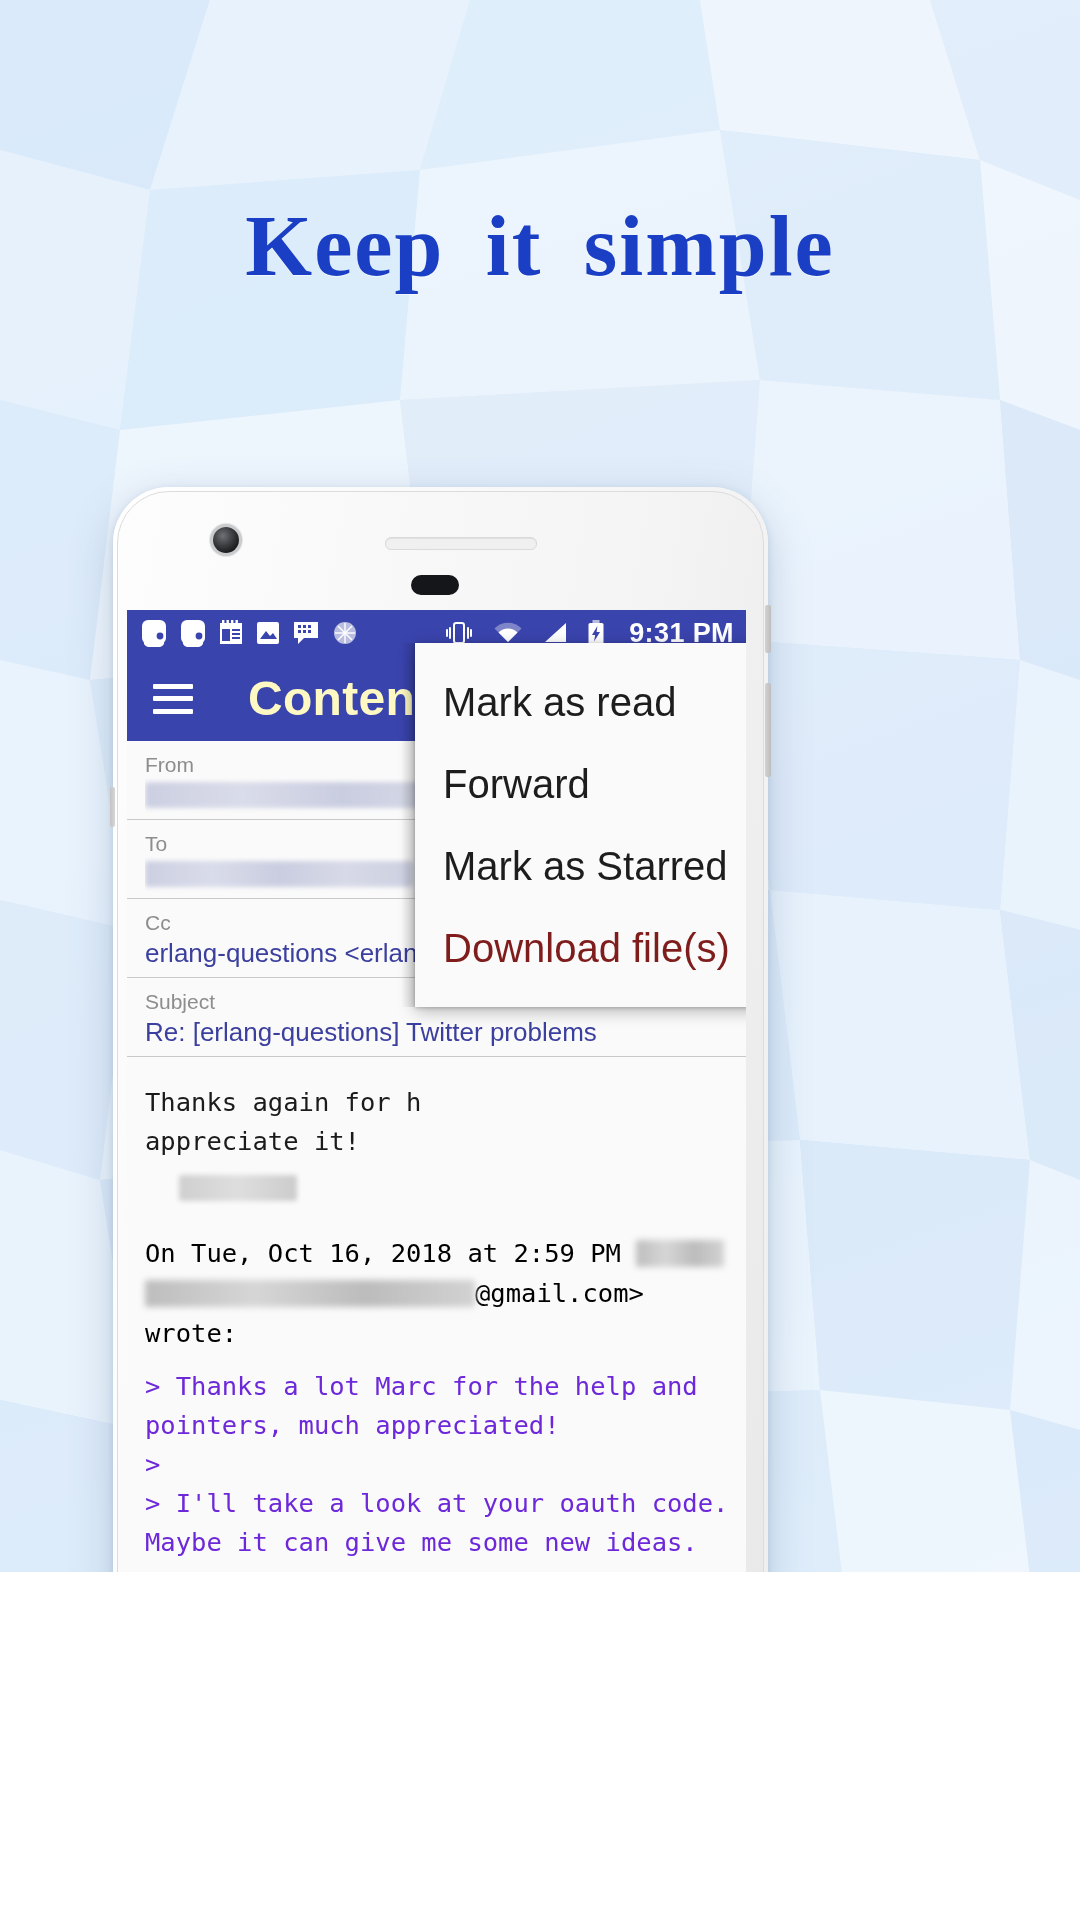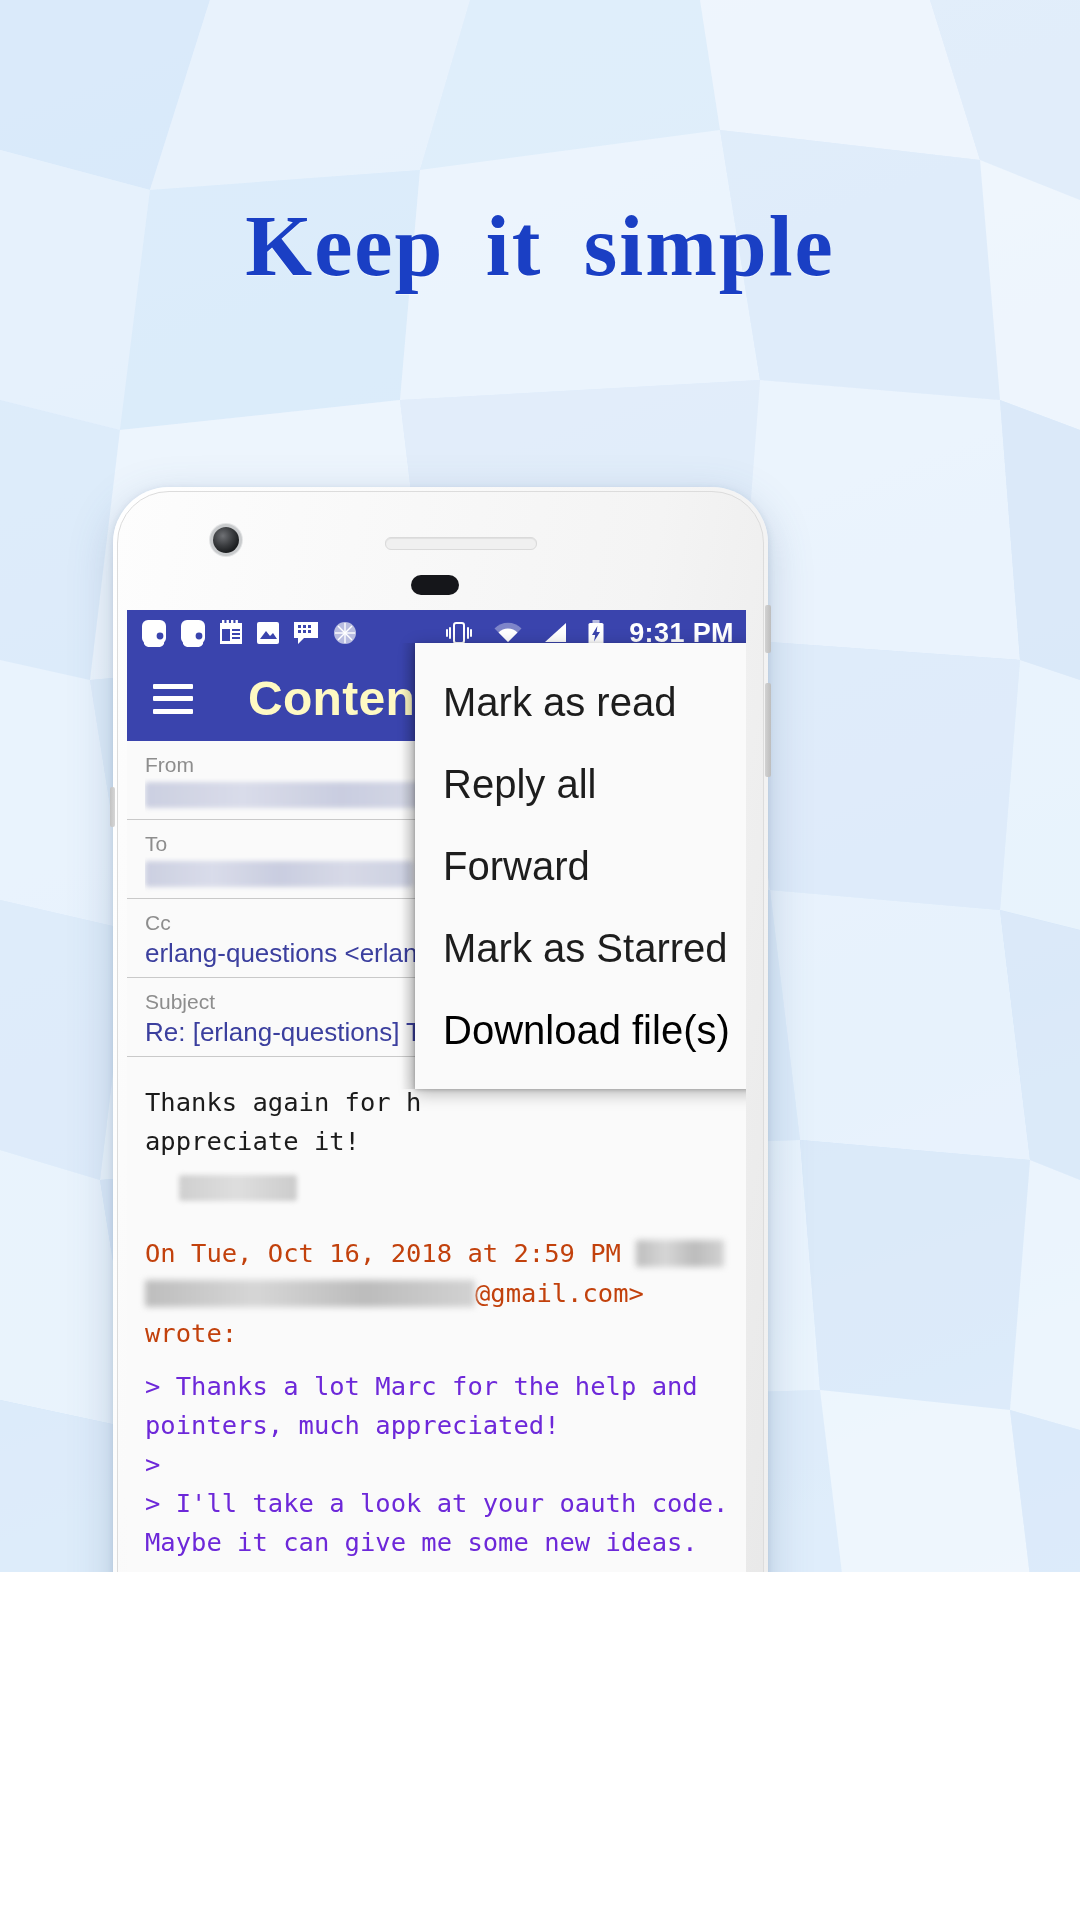--- a/index.html
+++ b/index.html
@@ -220,21 +220,21 @@
     margin: 14px 0 0 52px;
     border-radius: 3px;
     background: linear-gradient(90deg,#cfcfcf,#dedede,#cccccc);
     filter: blur(2.8px);
   }
   #quote-intro {
     padding: 28px 18px 0 18px;
     font-family: "DejaVu Sans Mono", "Liberation Mono", monospace;
     font-size: 25.5px;
     line-height: 40px;
-    color: #c2410c;
+    color: #000000;
     white-space: pre-wrap;
   }
   .inline-redact {
     display: inline-block;
     height: 27px;
     vertical-align: -5px;
     border-radius: 2px;
     background: linear-gradient(90deg,#bdbdbd,#d6d6d6,#bcbcbc,#d2d2d2);
     filter: blur(3px);
   }
@@ -258,21 +258,21 @@
     padding: 18px 0 18px 0;
     z-index: 40;
   }
   .menu-item {
     font-size: 40px;
     color: #1d1d1d;
     padding: 24px 0 24px 28px;
     line-height: 34px;
     cursor: pointer;
   }
-  .menu-item.disabled { color: #000000; cursor: default; }
+  .menu-item.disabled { color: #7f1d1d; cursor: default; }
 
   
   #popup-menu::before {
     content: "";
     position: absolute;
     left: -14px; top: 0; bottom: 0; width: 14px;
     background: linear-gradient(90deg, rgba(0,0,0,0), rgba(0,0,0,0.13));
   }
 </style>
 </head>
@@ -461,21 +461,20 @@
 Maybe it can give me some new ideas.
 &gt;
 &gt; A polling solution could maybe be a
 workaround for me, at least until I
 &gt; manage to get that webhook up and
 running.</div>
 
       
       <div id="popup-menu">
         <div class="menu-item">Mark as read</div>
-        <div class="menu-item">Reply all</div>
         <div class="menu-item">Forward</div>
         <div class="menu-item">Mark as Starred</div>
         <div class="menu-item disabled">Download file(s)</div>
       </div>
 
     </div>
   </div>
 </div>
 
 </body></html>

